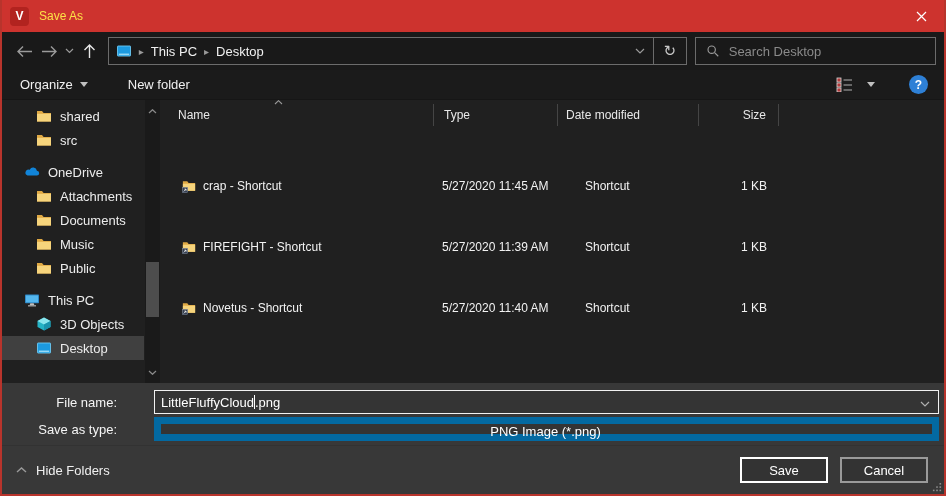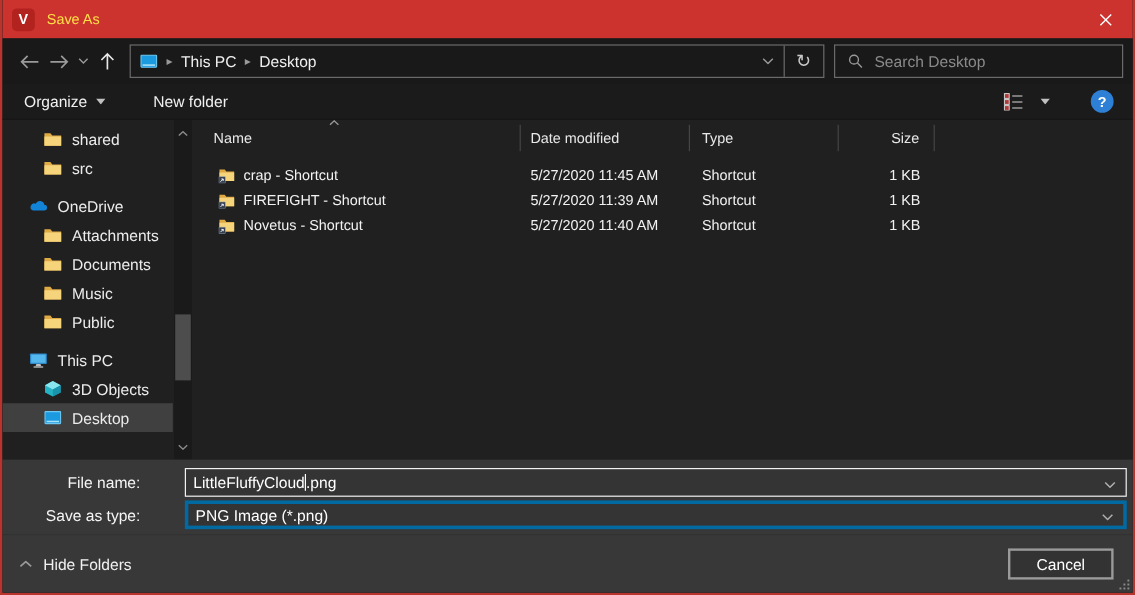--- a/index.html
+++ b/index.html
@@ -53,34 +53,34 @@
   
   .filelist { flex:1; display:flex; flex-direction:column; }
   .list-header { display:flex; height:30px; position:relative; align-items:center; font-size:12px; color:#e8e8e8; }
   .col { height:22px; line-height:22px; border-right:1px solid #454545; }
   .col-name { width:272px; padding-left:16px; }
   .col-date { width:141px; padding-left:8px; }
   .col-type { width:124px; padding-left:10px; }
   .col-size { width:80px; text-align:right; padding-right:12px; }
   .sort-chev { position:absolute; left:112px; top:0px; }
   .rows { margin-top:5px; }
-  .file-row { display:flex; height:21px; align-items:center; font-size:12px; color:#f2f2f2; }
+  .file-row { display:flex; height:21px; align-items:center; font-size:12px; color:#f2f2f2;margin-top:40px; }
   .cell-name { width:272px; padding-left:20px; display:flex; align-items:center; gap:7px; }
   .cell-date { width:141px; padding-left:8px; }
   .cell-type { width:124px; padding-left:10px; }
   .cell-size { width:80px; text-align:right; padding-right:12px; }
   .icon14 { width:14px; height:14px; flex:none; display:block; }
   
   .panel { height:62px; background:#383838; position:relative; }
   .panel-row { position:absolute; left:0; right:5px; height:24px; display:flex; align-items:center;gap:30px; }
   .row-fn { top:7px; } .row-type { top:34px; }
   .field-label { width:122px; text-align:right; padding-right:7px; font-size:13px; color:#f5f5f5; flex:none; }
   .field { flex:1; height:24px; background:#343434; display:flex; align-items:center; padding:0 8px 0 6px; font-size:13px; color:#fff; }
   .fn-field { border:1px solid #f2f2f2; }
-  .type-field { border:3px solid #0369a1; }
+  .type-field { border:7px solid #0369a1;flex-direction:column; }
   .field .chev { margin-left:auto; }
   .caret { display:inline-block; width:1px; height:14px; background:#fff; vertical-align:middle; }
   
   .footer { height:49px; background:#383838; border-top:1px solid #323232; display:flex; align-items:center; padding:0 16px 0 14px; position:relative; }
   .hide-folders { display:flex; align-items:center; gap:9px; font-size:13px; color:#f0f0f0; margin-right:auto; }
   .btn { width:88px; height:26px; background:#333333; color:#fff; font-size:13px; display:flex; align-items:center; justify-content:center; }
   .btn-save { border:2px solid #ffffff; margin-right:12px; }
   .btn-cancel { border:2px solid #9a9a9a; }
   .resize-grip { position:absolute; right:2px; bottom:2px; }
 </style>
@@ -274,22 +274,22 @@
         </div>
       </div>
     </div>
 
     <div class="filelist">
       <div class="list-header">
         <svg class="sort-chev" width="9" height="5" viewBox="0 0 9 5">
             <path d="M1 4 L4.5 0.7 L8 4" stroke="#999" stroke-width="1.1" fill="none"></path>
           </svg>
         <div class="col col-name">Name</div>
+        <div class="col col-type">Type</div>
         <div class="col col-date">Date modified</div>
-        <div class="col col-type">Type</div>
         <div class="col col-size">Size</div>
       </div>
       <div class="rows">
 
         <div class="file-row">
           <div class="cell-name">
             <svg class="icon14" viewBox="0 0 16 16">
                 <path fill="#dfa944" d="M1 2.5 h5 l1.6 2 H15 v9 H1 Z"></path>
                 <path fill="#f6d47c" d="M1 5.4 H15 V13.5 H1 Z"></path>
                 <rect x="0.5" y="9.5" width="6" height="6" fill="#353e4e" stroke="#8fa0b8" stroke-width="0.5"></rect>
@@ -359,20 +359,23 @@
     </div>
   </div>
 
   <div class="footer">
     <div class="hide-folders">
       <svg width="11" height="6" viewBox="0 0 11 6">
           <path d="M1 5 L5.5 1 L10 5" stroke="#9a9a9a" stroke-width="1.4" fill="none"></path>
         </svg>
       <span>Hide Folders</span>
     </div>
+    <div class="btn btn-save">
+        <span>Save</span>
+      </div>
     <div class="btn btn-cancel">
         <span>Cancel</span>
       </div>
     <svg class="resize-grip" width="10" height="10" viewBox="0 0 10 10">
         <g fill="#8a8a8a">
           <rect x="7.5" y="1" width="1.6" height="1.6"></rect>
           <rect x="7.5" y="4.3" width="1.6" height="1.6"></rect>
           <rect x="7.5" y="7.6" width="1.6" height="1.6"></rect>
           <rect x="4.2" y="4.3" width="1.6" height="1.6"></rect>
           <rect x="4.2" y="7.6" width="1.6" height="1.6"></rect>

